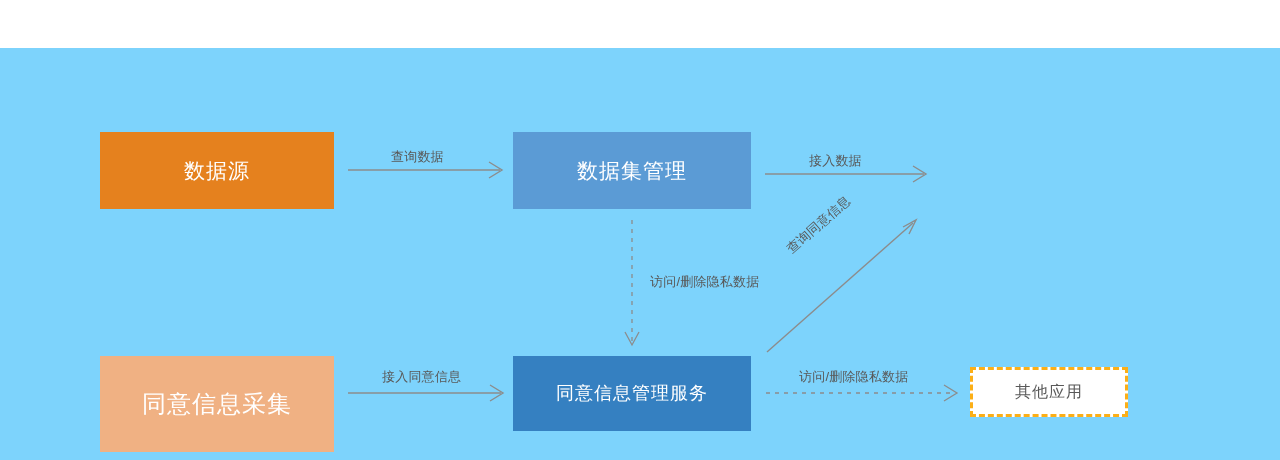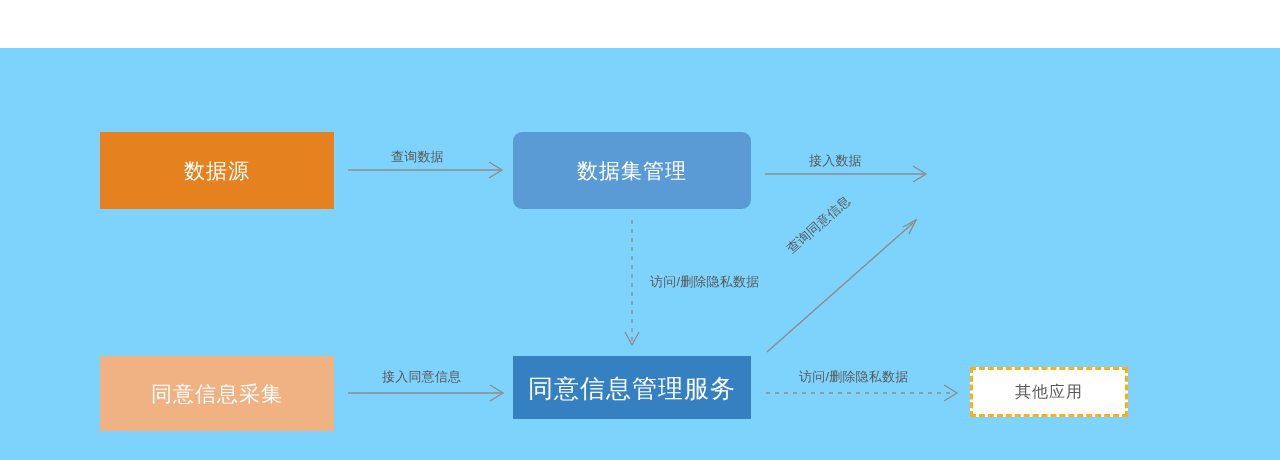--- a/index.html
+++ b/index.html
@@ -38,39 +38,38 @@
     left: 100px; top: 84px; width: 234px; height: 77px;
     background: #E5811E;
     color: #ffffff;
     font-size: 21px;
   }
   #node-dataset-mgmt {
     left: 513px; top: 84px; width: 238px; height: 77px;
     background: #5B9BD5;
     color: #ffffff;
     font-size: 21px;
-    border-radius: 9px;
   }
   #node-data-app-system {
     left: 930px; top: 84px; width: 230px; height: 157px;
     background: #4472C4;
     color: #ffffff;
     font-size: 21px;
   }
   #node-consent-collect {
-    left: 100px; top: 308px; width: 234px; height: 75px;
+    left: 100px; top: 308px; width: 234px; height: 96px;
     background: #F0B183;
     color: #ffffff;
-    font-size: 21px;
+    font-size: 24px;
   }
   #node-consent-service {
-    left: 513px; top: 308px; width: 238px; height: 63px;
+    left: 513px; top: 308px; width: 238px; height: 75px;
     background: #3580C1;
     color: #ffffff;
-    font-size: 25px;
+    font-size: 18px;
   }
   #node-other-app {
     left: 970px; top: 319px; width: 158px; height: 50px;
     background: #ffffff;
     border: 3px dashed #FCAF17;
     color: #595959;
     font-size: 16px;
   }
 
   

